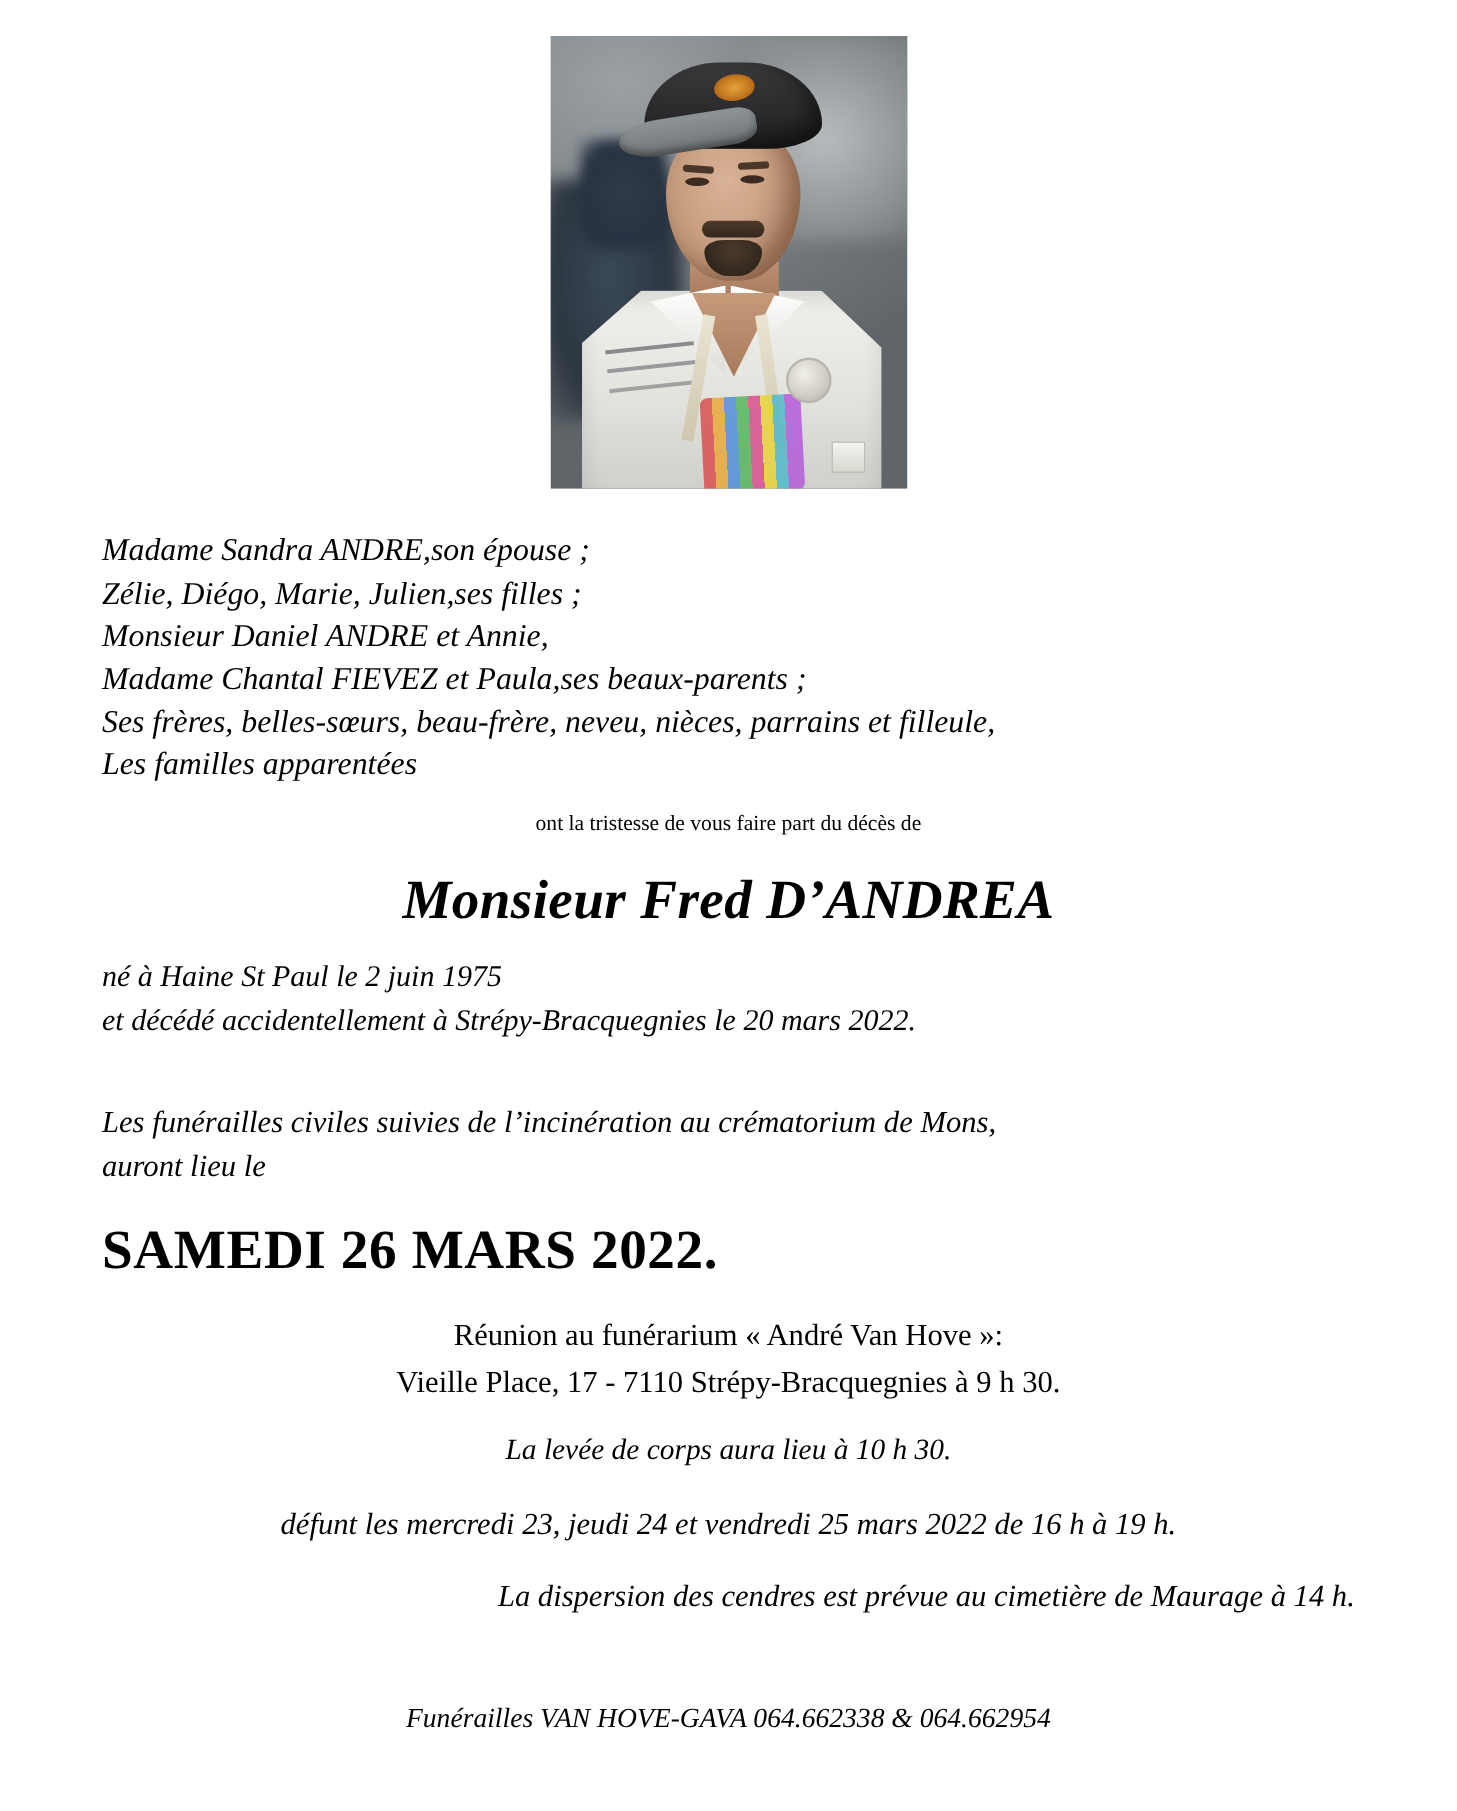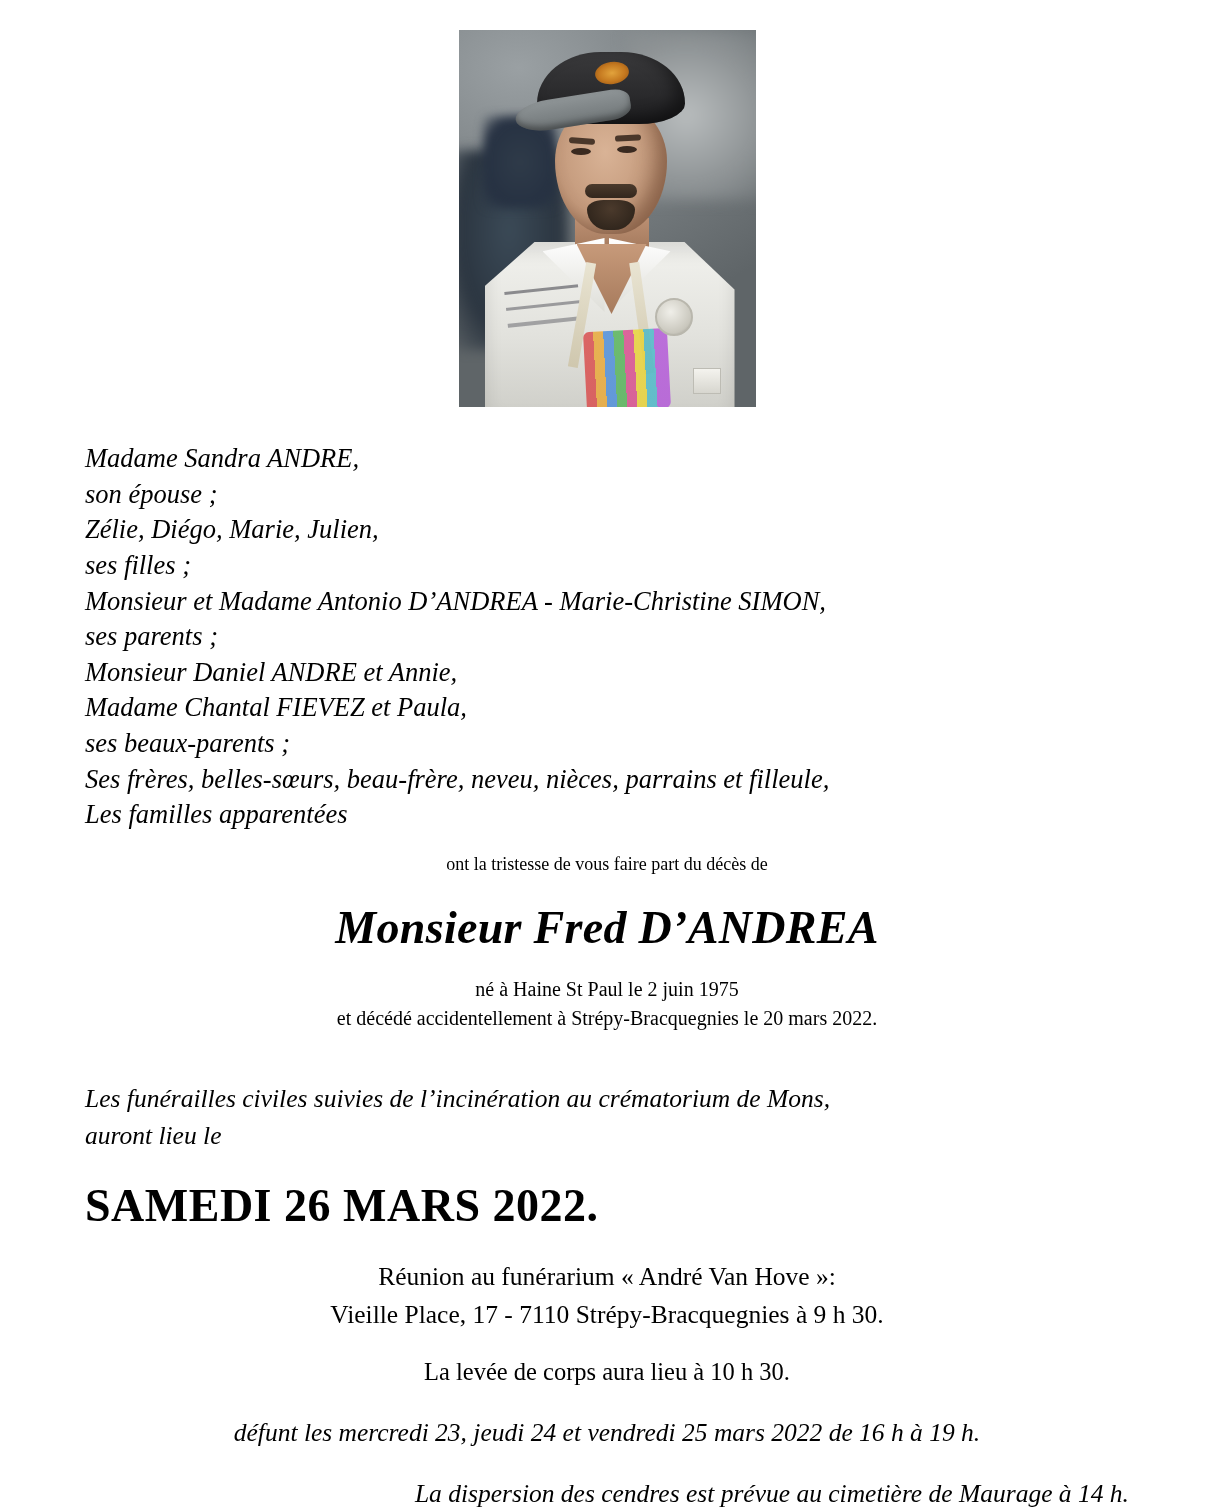--- a/index.html
+++ b/index.html
@@ -169,42 +169,41 @@
     margin-top: 34px;
     font-size: 26.5px;
     font-style: italic;
     line-height: 1.345;
   }
   .frow {
     display: flex;
     justify-content: flex-start;
     align-items: baseline;
     white-space: nowrap;
-    flex-direction: column;
   }
   .frow .left { }
   .frow .right { padding-right: 2px; }
   .frow.single { display: block; font-style: italic; }
 
   .announce {
     text-align: center;
     font-size: 18px;
     margin-top: 21px;
   }
   .name {
     text-align: center;
     font-size: 46px;
     font-weight: bold;
     font-style: italic;
     margin-top: 26px;
     letter-spacing: .3px;
   }
   .birth {
-    text-align: center;
-    font-size: 20px;
+    font-style: italic;
+    font-size: 25px;
     margin-top: 21px;
     line-height: 1.45;
   }
   .funeral {
     font-style: italic;
     font-size: 25.5px;
     margin-top: 48px;
     line-height: 1.45;
   }
   .bigdate {
@@ -215,20 +214,21 @@
     letter-spacing: .5px;
   }
   .meeting {
     text-align: center;
     font-size: 25.5px;
     margin-top: 26px;
     line-height: 1.5;
   }
   .levee {
     text-align: center;
+    font-style: italic;
     font-size: 24.5px;
     margin-top: 24px;
   }
   .homage {
     text-align: center;
     font-style: italic;
     font-size: 25.5px;
     margin-top: 28px;
     line-height: 1.5;
   }
@@ -282,24 +282,20 @@
 
   <div class="family">
     <div class="frow">
       <span class="left">Madame Sandra ANDRE,</span>
       <span class="right">son épouse ;</span>
     </div>
     <div class="frow">
       <span class="left">Zélie, Diégo, Marie, Julien,</span>
       <span class="right">ses filles ;</span>
     </div>
-    <div class="frow">
-      <span class="left">Monsieur et Madame Antonio D’ANDREA - Marie-Christine SIMON,</span>
-      <span class="right">ses parents ;</span>
-    </div>
     <div class="frow single">
       <span class="left">Monsieur Daniel ANDRE et Annie,</span>
     </div>
     <div class="frow">
       <span class="left">Madame Chantal FIEVEZ et Paula,</span>
       <span class="right">ses beaux-parents ;</span>
     </div>
     <div class="frow single">
       <span class="left">Ses frères, belles-sœurs, beau-frère, neveu, nièces, parrains et filleule,</span>
     </div>

